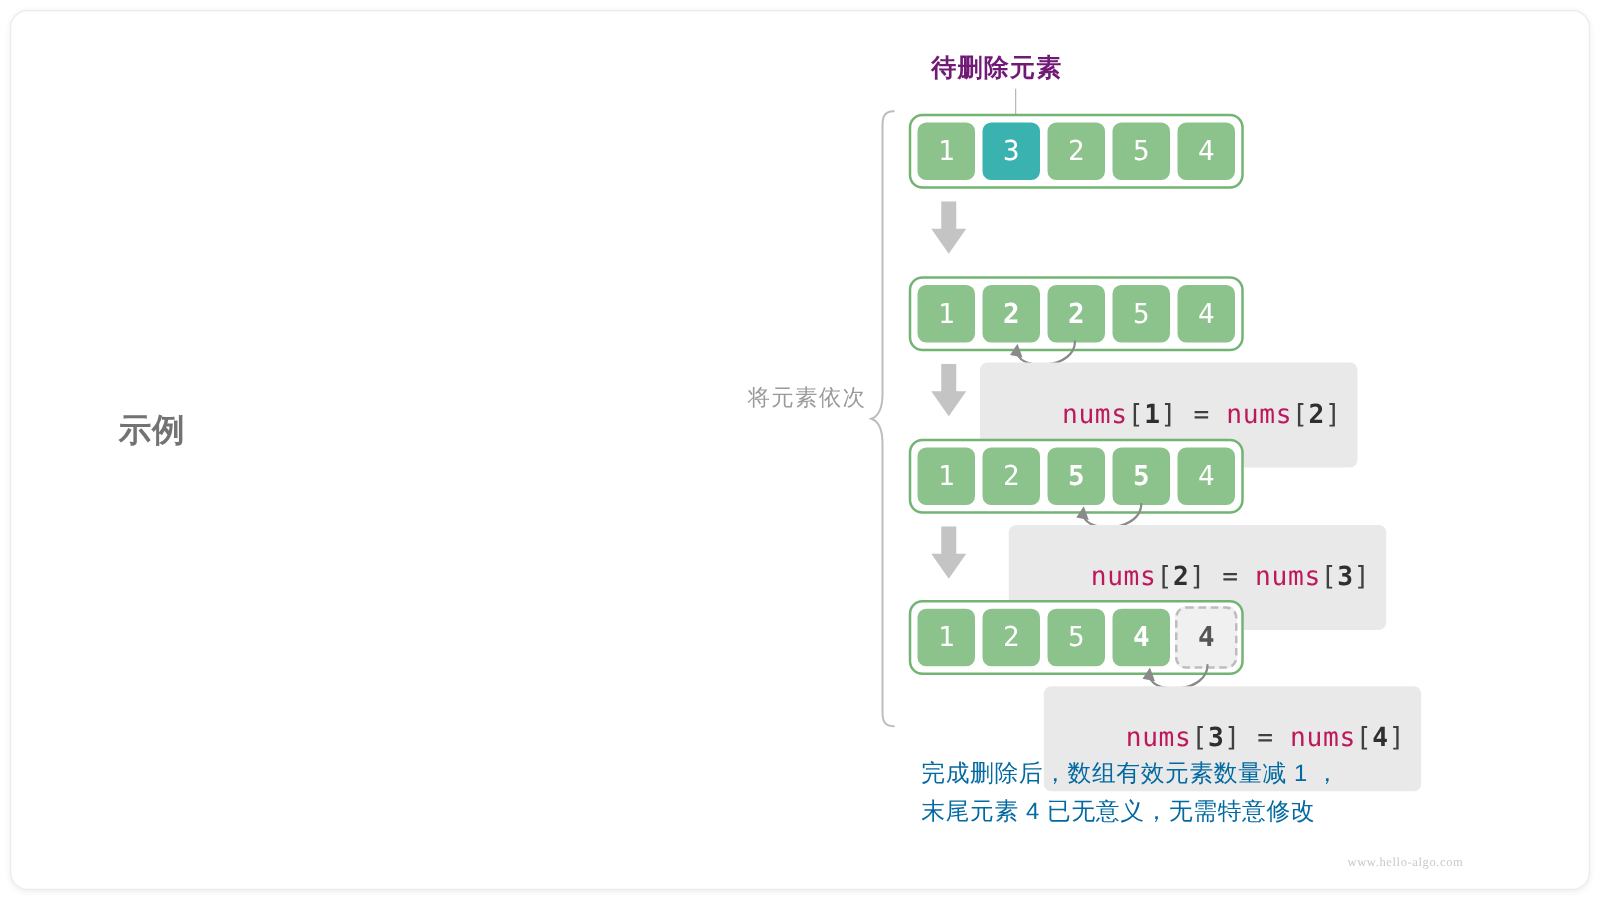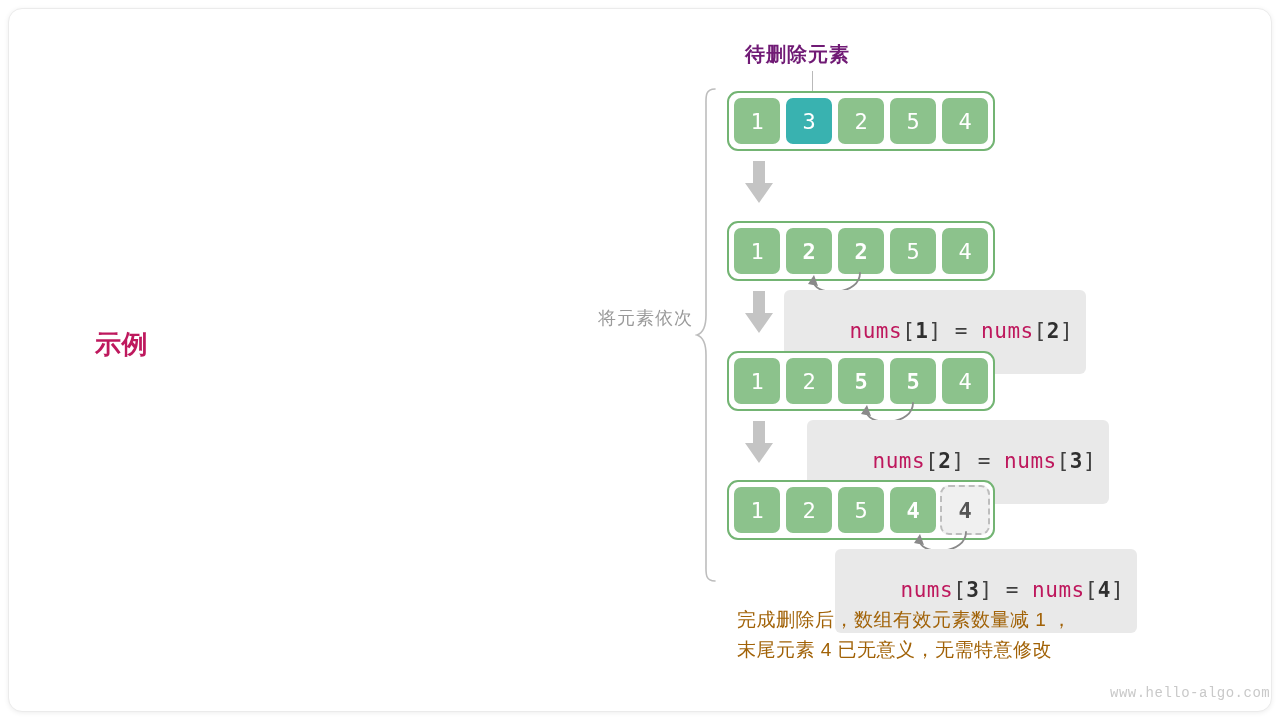--- a/index.html
+++ b/index.html
@@ -17,21 +17,21 @@
     border-radius: 14px;
     border: 1px solid #ebebeb;
     box-shadow: 0 1px 5px rgba(0,0,0,0.07);
     overflow: hidden;
   }
   .abs { position: absolute; }
 
   
   #desc { left: 86px; top: 318px; width: 420px; }
   #desc .title {
-    font-size: 26px; font-weight: bold; color: #be185d;
+    font-size: 26px; font-weight: bold; color: #737373;
     letter-spacing: 0.5px; line-height: 1.35;
   }
   #desc .sub {
     font-size: 20px; color: #3a3a3a; margin-top: 10px;
     letter-spacing: 0.5px; line-height: 1.4;
   }
 
   
   #midcap {
     left: 524px; top: 296px; width: 160px;
@@ -95,27 +95,27 @@
   .chip .id { color: #be185d; }
   .chip .idx { color: #2f2f2f; font-weight: bold; }
   .chip .pun { color: #3f3f3f; }
 
   
   .curve { position: absolute; }
 
   
   #note {
     left: 728px; top: 596px; width: 470px;
-    font-size: 19px; color: #a16207; line-height: 1.6;
+    font-size: 19px; color: #0369a1; line-height: 1.6;
     letter-spacing: 0.5px;
   }
   #wm {
     left: 1069px; top: 676px;
-    font-family: Liberation Mono, monospace;
-    font-size: 14px; color: #c9c9c9; letter-spacing: 0.5px; margin-left: 32px;
+    font-family: Liberation Serif, serif;
+    font-size: 10px; color: #c9c9c9; letter-spacing: 0.5px;
   }
 </style>
 </head>
 <body>
 
 <div id="card">
 
   <div class="abs" id="desc">
     <div class="title">示例</div>
   </div>

